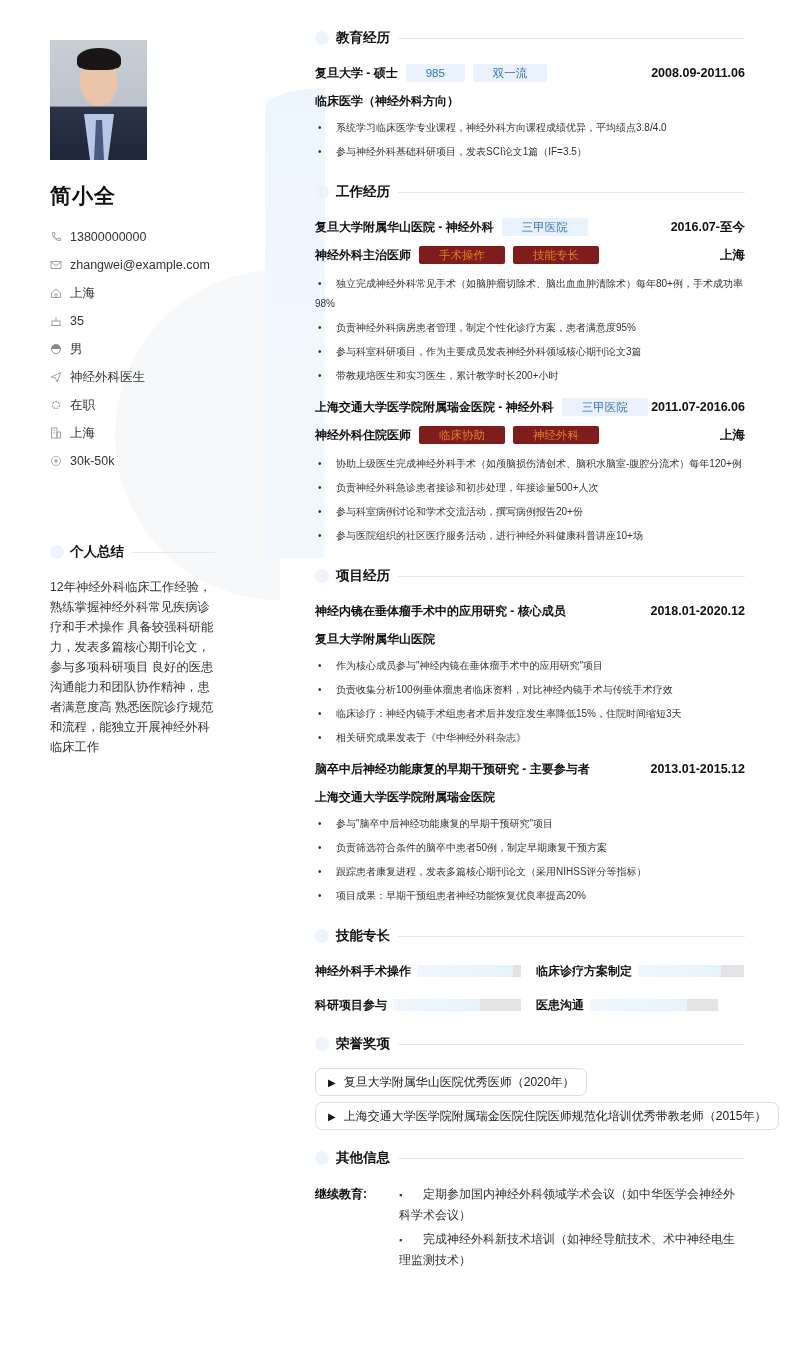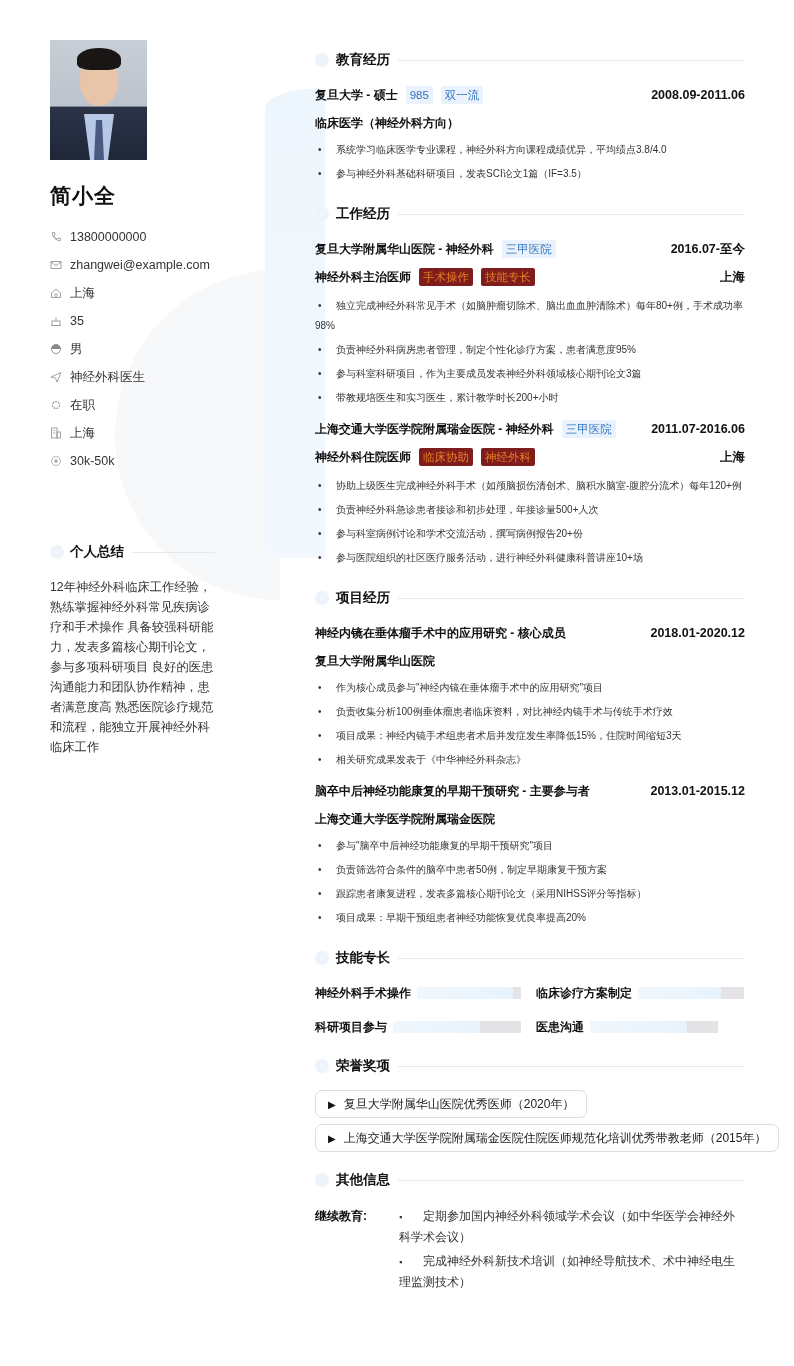--- a/index.html
+++ b/index.html
@@ -37,30 +37,30 @@
   .info-item svg { width: 12px; height: 12px; }
 
   .summary { position: absolute; left: 50px; top: 541px; width: 165px; }
   .sec-title-left { display: flex; align-items: center; height: 22px; }
   .sec-dot { width: 14px; height: 14px; border-radius: 50%; background: #eef4fb; margin-right: 6px; flex: none; }
   .sec-title-left .label { font-size: 13.5px; font-weight: bold; color: #111; margin-right: 8px; white-space: nowrap; }
   .sec-line { flex: 1; height: 1px; background: #e6e8eb; }
   .summary-text { font-size: 12.3px; line-height: 20px; color: #333; margin-top: 14px; }
 
   
-  .main { position: absolute; left: 315px; top: 48px; width: 430px; }
+  .main { position: absolute; left: 315px; top: 26px; width: 430px; }
   .section { margin-bottom: 16px; }
   .sec-head { display: flex; align-items: center; height: 24px; margin-bottom: 12px; }
   .sec-head .sec-dot { margin-right: 7px; }
   .sec-head .label { font-size: 13.5px; font-weight: bold; color: #111; margin-right: 8px; white-space: nowrap; }
 
   .row { display: flex; align-items: center; justify-content: space-between; height: 22px; margin-bottom: 6px; }
   .row .left { display: flex; align-items: center; font-size: 12px; font-weight: bold; color: #111; }
   .row .right { font-size: 12.5px; font-weight: bold; color: #111; }
-  .tag { font-size: 11.5px; font-weight: normal; padding: 1px 4px; margin-left: 8px; border-radius: 2px; line-height: 16px; }
+  .tag { font-size: 11.5px; font-weight: normal; padding: 1px 20px; margin-left: 8px; border-radius: 2px; line-height: 16px; }
   .tag.blue { background: #eaf3fd; color: #2f74c0; }
   .tag.orange { background: #7f1d1d; color: #e67e22; }
   .subrow { font-size: 12px; font-weight: bold; color: #111; height: 22px; display: flex; align-items: center; margin-bottom: 4px; }
 
   ul.bullets { list-style: none; margin-bottom: 6px; }
   ul.bullets li { font-size: 10px; line-height: 20px; color: #333; padding: 2px 0; text-indent: 0; }
   ul.bullets li::before { content: "•"; display: inline-block; width: 18px; color: #333; padding-left: 3px; }
   .entry { margin-bottom: 8px; }
 
   
@@ -280,21 +280,21 @@
         <div class="row">
           <div class="left">
               <span>神经内镜在垂体瘤手术中的应用研究 - 核心成员</span>
             </div>
           <div class="right">2018.01-2020.12</div>
         </div>
         <div class="subrow">复旦大学附属华山医院</div>
         <ul class="bullets">
           <li>作为核心成员参与"神经内镜在垂体瘤手术中的应用研究"项目</li>
           <li>负责收集分析100例垂体瘤患者临床资料，对比神经内镜手术与传统手术疗效</li>
-          <li>项目成果：神经内镜手术组患者术后并发症发生率降低15%，住院时间缩短3天</li>
+          <li>临床诊疗：神经内镜手术组患者术后并发症发生率降低15%，住院时间缩短3天</li>
           <li>相关研究成果发表于《中华神经外科杂志》</li>
         </ul>
       </div>
       <div class="entry">
         <div class="row">
           <div class="left">
               <span>脑卒中后神经功能康复的早期干预研究 - 主要参与者</span>
             </div>
           <div class="right">2013.01-2015.12</div>
         </div>

